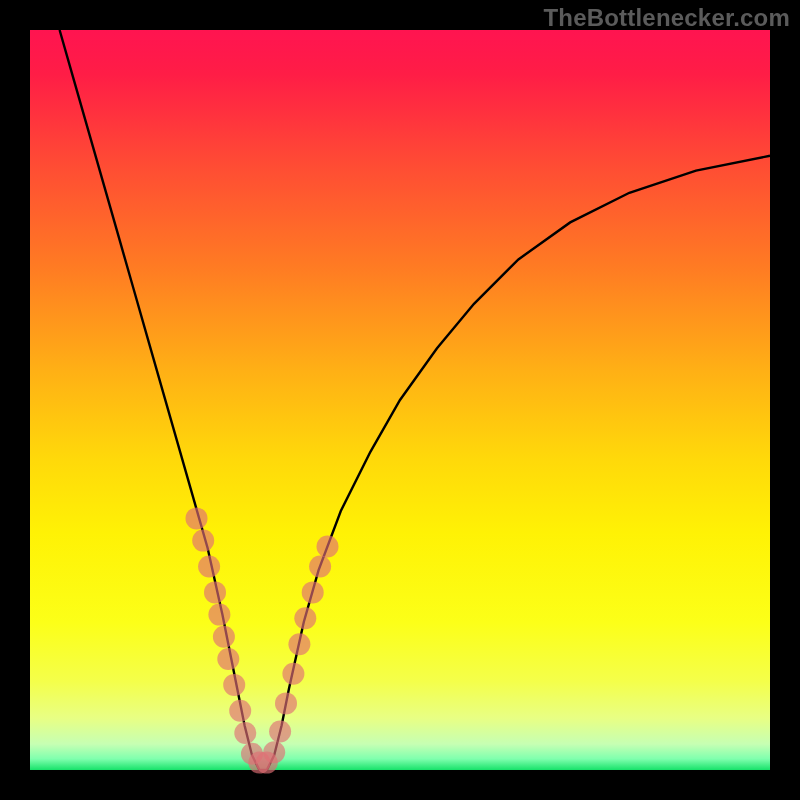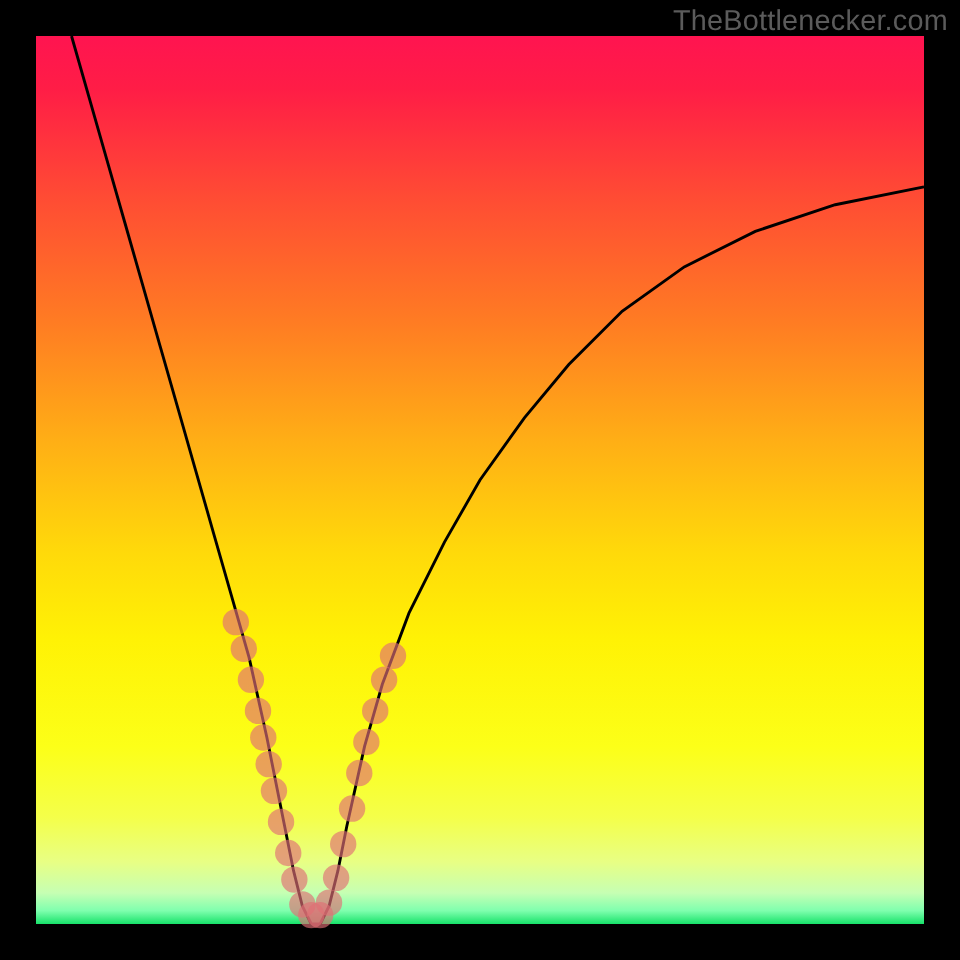--- a/index.html
+++ b/index.html
@@ -16,21 +16,21 @@
     height: 800px;
   }
   svg {
     display: block;
   }
   .watermark {
     position: absolute;
     top: 4px;
     right: 10px;
     font-size: 24px;
-    font-weight: 400;
+    font-weight: 700;
     color: #5b5b5b;
     letter-spacing: 0.2px;
     text-align: center;
   }
 </style>
 </head>
 <body>
 
 <div class="canvas-wrap">
 

